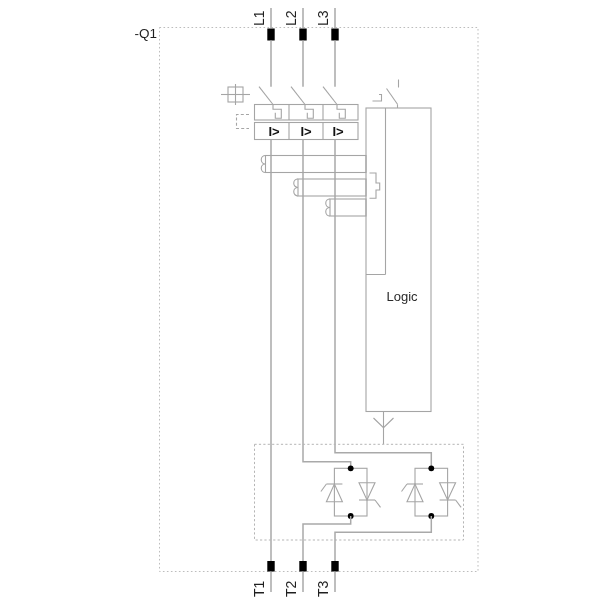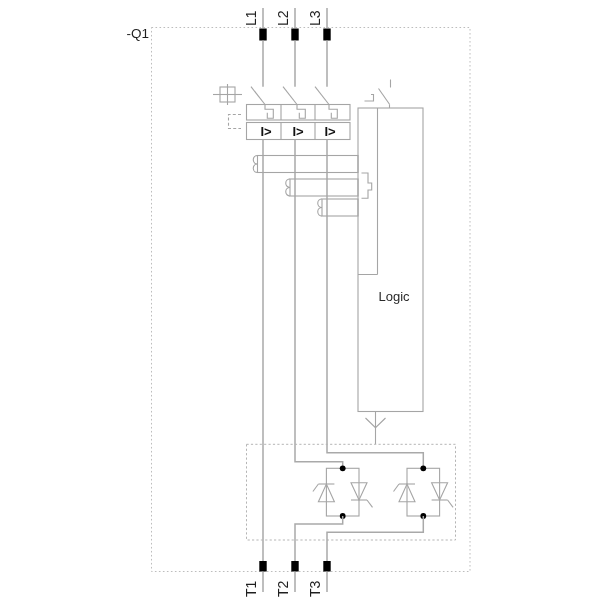--- a/index.html
+++ b/index.html
@@ -1,17 +1,17 @@
 <!DOCTYPE html>
 <html><head>
 <meta charset="utf-8">
 <style>
   html,body{margin:0;padding:0;background:#ffffff;}
   .stage{width:479px;height:600px;position:relative;background:#ffffff;
-         font-family:"Liberation Sans", sans-serif;}
+         font-family:"Liberation Sans", sans-serif;margin-left:8px;}
   svg{display:block;}
   
   .cond{stroke:#a9a9a9;stroke-width:1.5;fill:none;stroke-linecap:butt;}
   .sym{stroke:#a5a5a5;stroke-width:1.1;fill:none;}
   .dashedbox{stroke:#bdbdbd;stroke-width:1;fill:none;stroke-dasharray:1.6 2.4;}
   .dashedbox2{stroke:#b5b5b5;stroke-width:1;fill:none;stroke-dasharray:2.2 2.2;}
   .dashlink{stroke:#a5a5a5;stroke-width:1.1;fill:none;stroke-dasharray:3 2.2;}
   .blk{fill:#000000;stroke:none;}
   .lbl{fill:#1f1f1f;font-size:14px;}
   .qlbl{fill:#1f1f1f;font-size:13.5px;}

